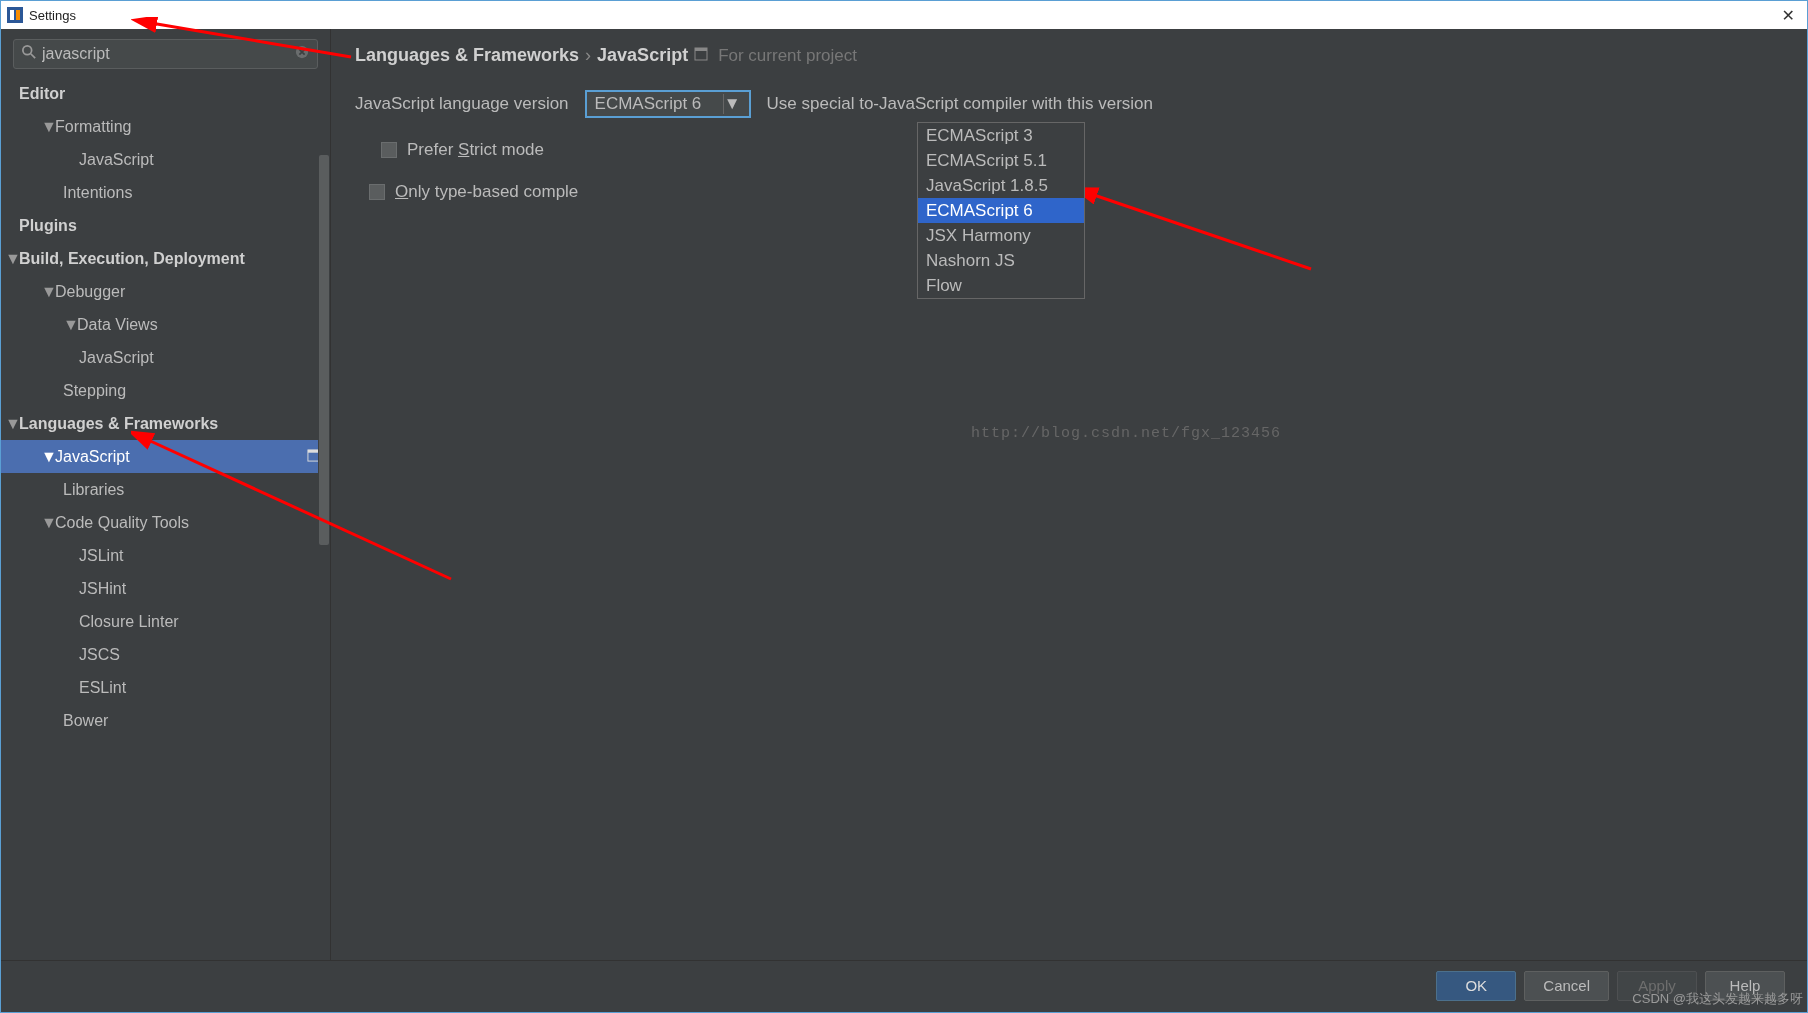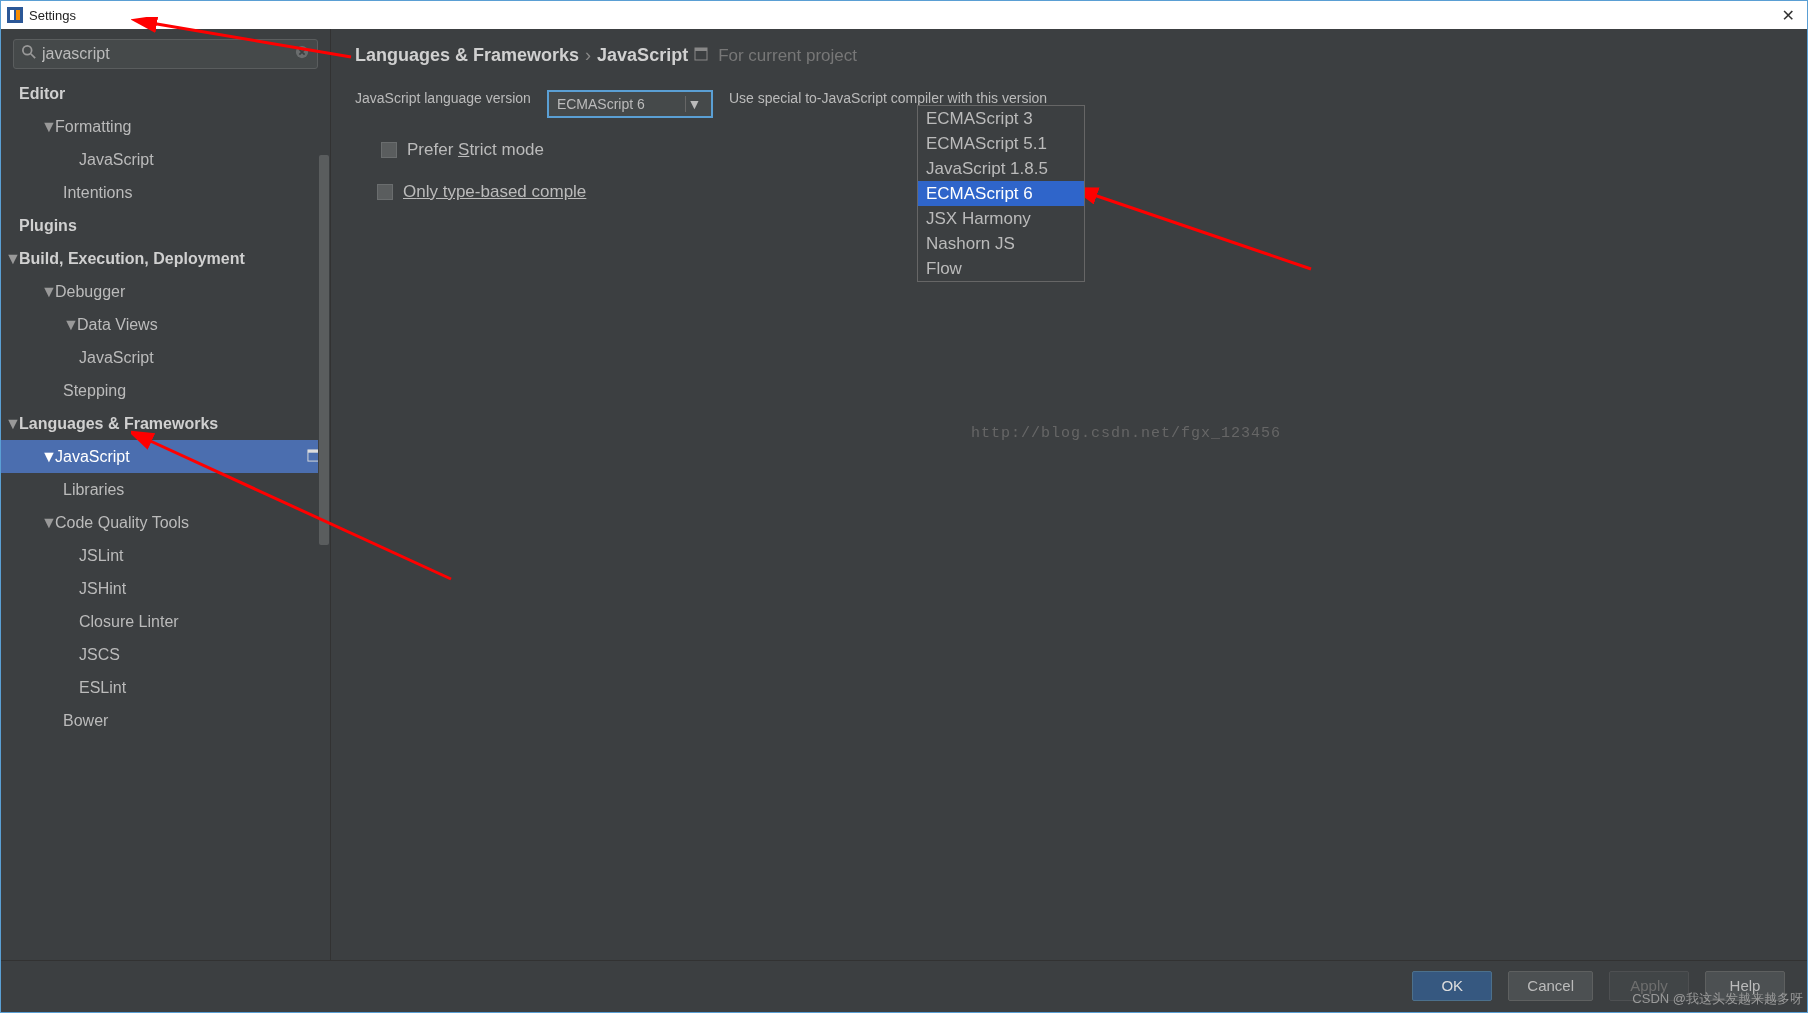--- a/index.html
+++ b/index.html
@@ -30,34 +30,34 @@
   .project-icon { position: absolute; right: 10px; color: #ddd; font-size: 13px; }
   .sidebar-scroll { position: absolute; right: 0; top: 48px; bottom: 0; width: 12px; background: #3c3f41; }
   .sidebar-thumb { position: absolute; right: 1px; top: 78px; width: 10px; height: 390px; background: #5a5d5e; border-radius: 2px; }
   
   .mainpane { flex: 1; padding: 16px 24px; position: relative; }
   .breadcrumb { font-size: 18px; color: #d0d0d0; display: flex; align-items: center; gap: 6px; }
   .breadcrumb .bc-bold { font-weight: 600; }
   .breadcrumb .sep { color: #888; }
   .breadcrumb .note { color: #777; font-size: 17px; margin-left: 4px; }
   .breadcrumb .proj-icon { font-size: 13px; color: #888; }
-  .row1 { margin-top: 24px; display: flex; gap: 16px; font-size: 14px; color: #bbb; }
+  .row1 { margin-top: 24px; display: flex; align-items: center; gap: 16px; font-size: 17px; color: #bbb; }
   .combo { position: relative; width: 166px; height: 28px; border: 2px solid #5a9fd4; background: #45494a; display: flex; align-items: center; padding: 0 8px; }
   .combo .combo-label { flex: 1; color: #bbb; }
   .combo .combo-btn { width: 18px; text-align: center; color: #bbb; border-left: 1px solid #666; }
   .hint { color: #bbb; }
   .checkrow { margin-top: 22px; display: flex; align-items: center; gap: 10px; font-size: 17px; color: #bbb; }
   .checkbox { width: 16px; height: 16px; background: #5a5d5e; border: 1px solid #6a6d6e; }
   
-  .dropdown { position: absolute; left: 586px; top: 76px; width: 168px; background: #3c3f41; border: 1px solid #666; font-size: 17px; z-index: 10; }
+  .dropdown { position: absolute; left: 586px; top: 93px; width: 168px; background: #3c3f41; border: 1px solid #666; font-size: 17px; z-index: 10; }
   .dropdown .item { height: 25px; padding: 0 8px; display: flex; align-items: center; color: #bbb; }
   .dropdown .item.highlight { background: #2f65ca; color: #fff; }
   .watermark { position: absolute; left: 640px; top: 396px; color: #666; font-size: 15px; font-family: "Courier New", monospace; letter-spacing: 1px; }
   
-  .bottombar { height: 50px; background: #3c3f41; border-top: 1px solid #323232; display: flex; align-items: center; justify-content: flex-end; padding-right: 22px; gap: 16px; }
+  .bottombar { height: 50px; background: #3c3f41; border-top: 1px solid #323232; display: flex; align-items: center; justify-content: flex-end; padding-right: 22px; gap: 8px; }
   .btn { height: 30px; min-width: 80px; padding: 0 18px; font-size: 15px; display: flex; align-items: center; justify-content: center; border-radius: 2px; }
   .btn-default { background: #4c5052; color: #bbb; border: 1px solid #5e6060; }
   .btn-primary { background: #365880; color: #ddd; border: 1px solid #4c708c; }
   .btn-disabled { background: #414547; color: #6e6e6e; border: 1px solid #4e5052; }
   
   .arrow { position: absolute; pointer-events: none; }
   .csdnmark { position: absolute; right: 4px; bottom: 4px; color: #9a9a9a; font-size: 13px; }
   .underline { text-decoration: underline; }
 </style>
 </head>
@@ -195,21 +195,21 @@
         <span class="combo-btn">▼</span>
       </div>
       <span class="hint">Use special to-JavaScript compiler with this version</span>
     </div>
 
     <div class="checkrow" style="margin-left:26px;">
       <span class="checkbox"></span>
       <span><span>Prefer </span><span class="underline">S</span><span>trict mode</span></span>
     </div>
 
-    <div class="checkrow" style="margin-left:22px;text-decoration:underline;">
+    <div class="checkrow" style="margin-left:14px;">
       <span class="checkbox"></span>
       <span><span></span><span class="underline">O</span><span>nly type-based comple</span></span>
     </div>
 
     <div class="dropdown" id="dropdown">
         <div class="item">ECMAScript 3</div>
         <div class="item">ECMAScript 5.1</div>
         <div class="item">JavaScript 1.8.5</div>
         <div class="item highlight">ECMAScript 6</div>
         <div class="item">JSX Harmony</div>

